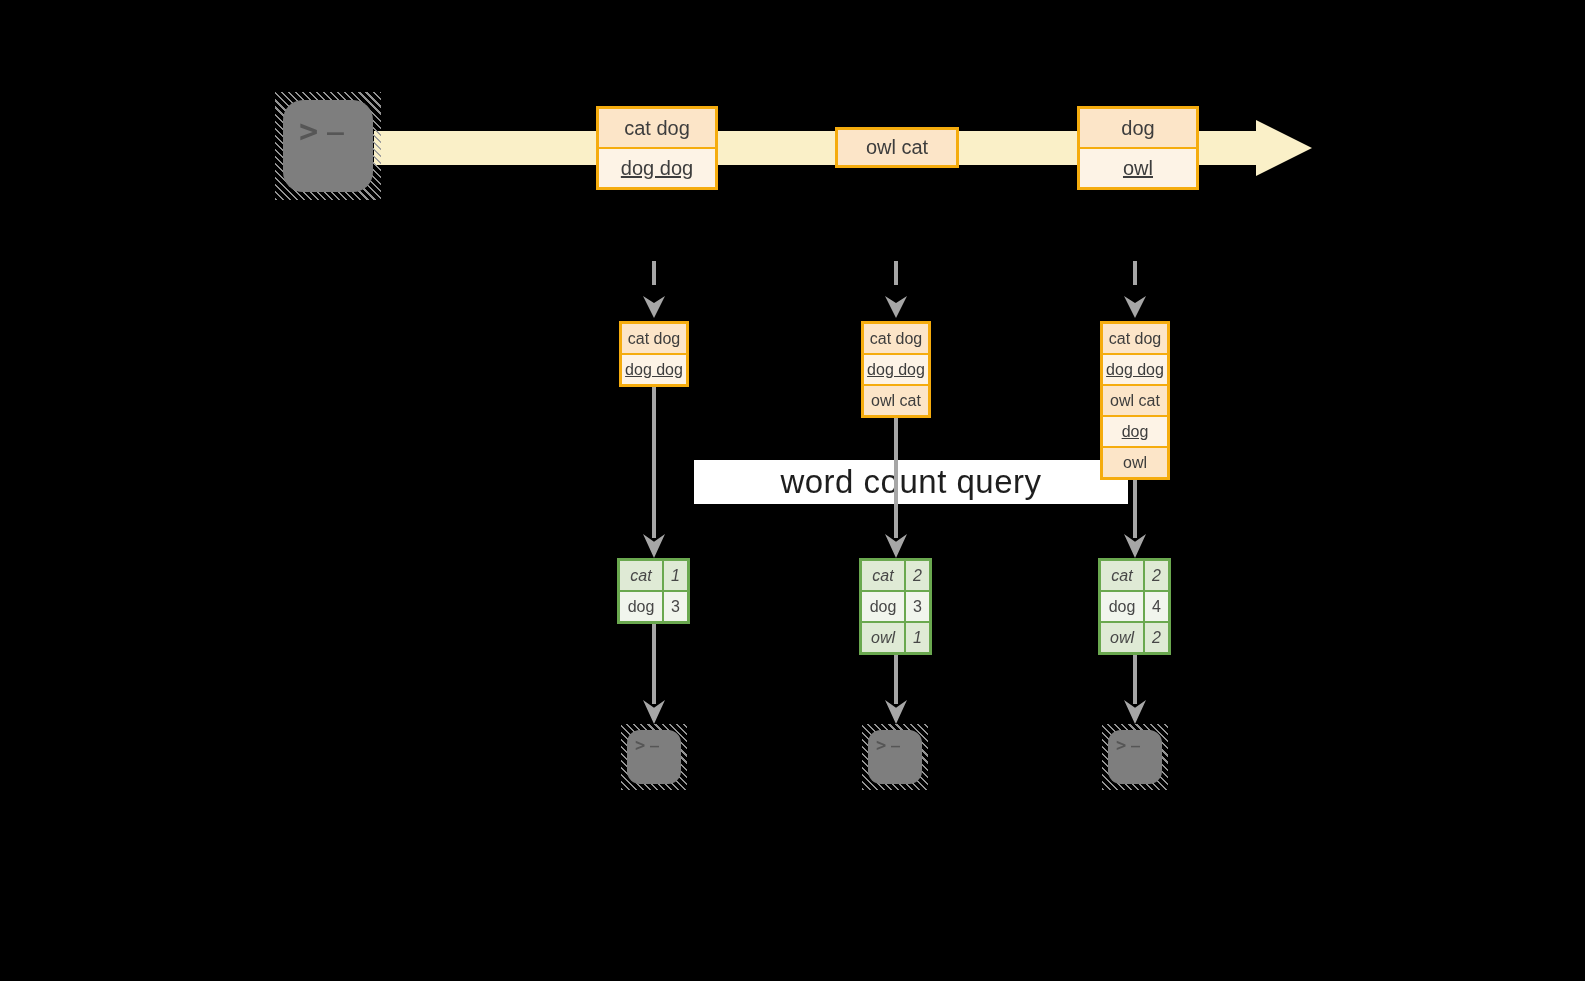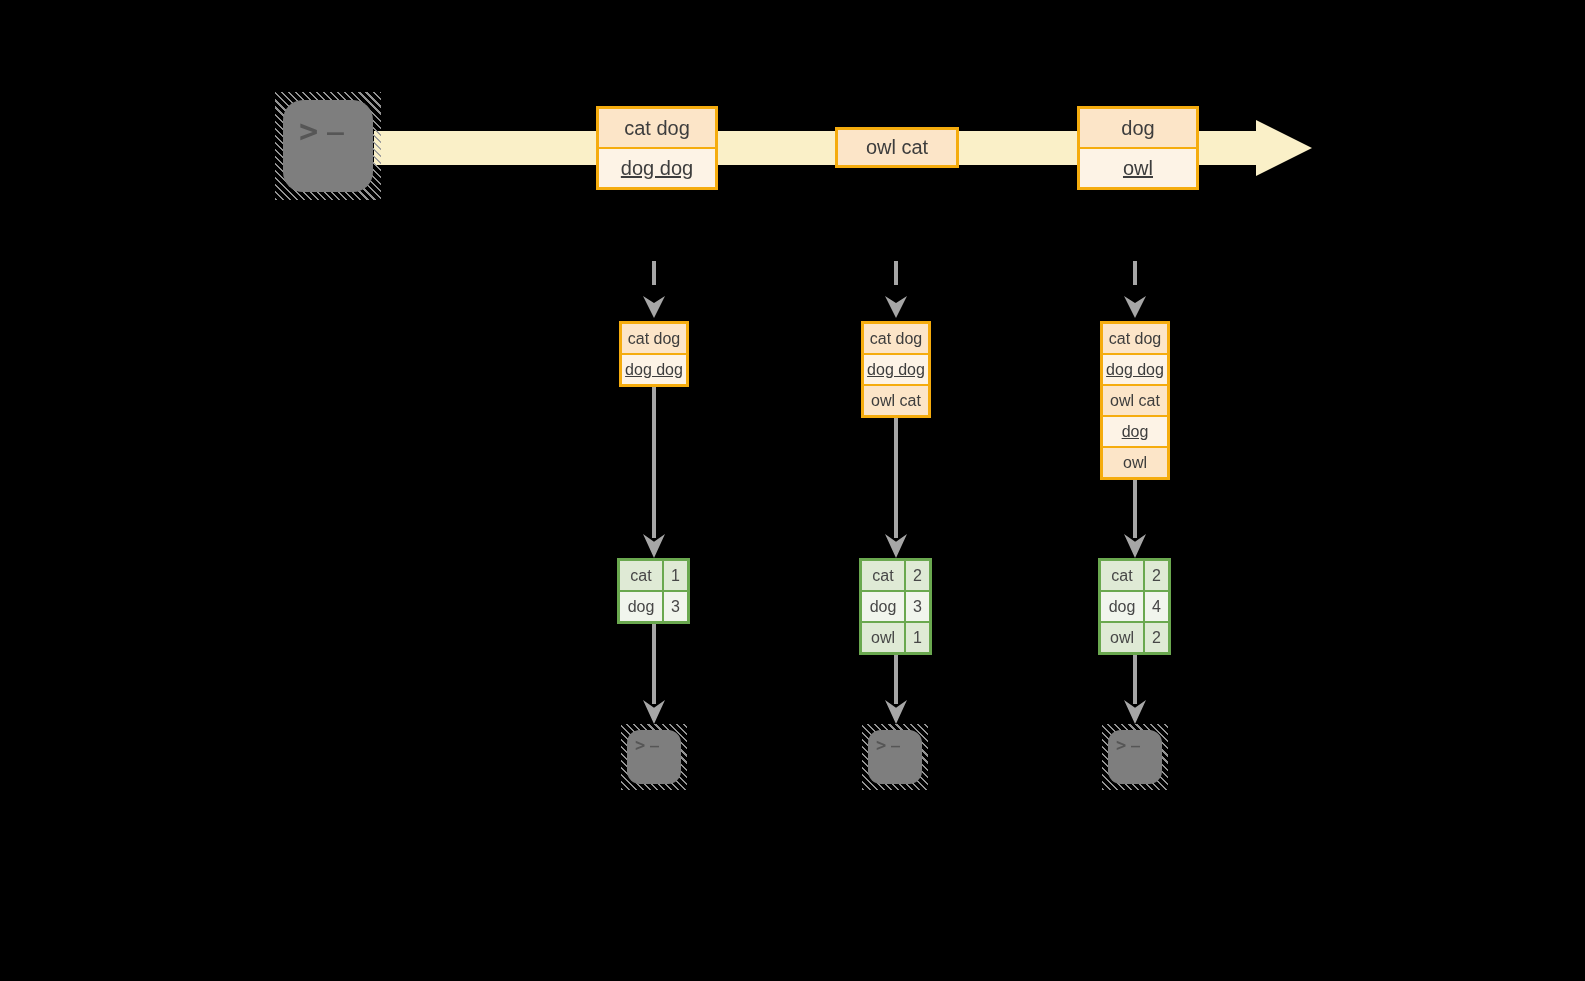--- a/index.html
+++ b/index.html
@@ -55,21 +55,21 @@
   .banner{position:absolute;left:694px;top:460px;width:434px;height:44px;background:#ffffff;
     display:flex;align-items:center;justify-content:center;z-index:1;
     color:#1E1E1E;font-size:33px;font-weight:400;letter-spacing:.5px;}
   
   .gtable{position:absolute;top:558px;width:67px;background:var(--gbd);border:3px solid var(--gbd);
     display:flex;flex-direction:column;gap:2px;z-index:3;}
   .grow{display:flex;gap:2px;height:29px;}
   .gcell{display:flex;align-items:center;justify-content:center;color:#474747;font-size:16px;}
   .gcell.word{width:42px;}
   .gcell.num{flex:1;}
-  .grow.tint .gcell{background:var(--gtint);}
+  .grow.tint .gcell{background:var(--gtint);font-style:italic;}
   .grow.light .gcell{background:var(--glight);}
 </style>
 </head>
 <body>
 
 <div class="canvas">
 
   <div class="band"></div>
   <div class="band-head"></div>
 
@@ -111,20 +111,23 @@
     <div class="orow peach">owl cat</div>
   </div>
   <div class="obox stack" style="left:1100px;top:321px">
     <div class="orow peach">cat dog</div>
     <div class="orow cream">dog dog</div>
     <div class="orow peach">owl cat</div>
     <div class="orow cream">dog</div>
     <div class="orow peach">owl</div>
   </div>
 
+  <div class="banner">
+    <span>word count query</span>
+  </div>
 
   <div class="aline" style="left:652px;top:387px;height:151px"></div>
   <div class="ahead" style="left:643px;top:534px;height:24px"></div>
   <div class="aline" style="left:894px;top:418px;height:120px"></div>
   <div class="ahead" style="left:885px;top:534px;height:24px"></div>
   <div class="aline" style="left:1133px;top:480px;height:58px"></div>
   <div class="ahead" style="left:1124px;top:534px;height:24px"></div>
 
   <div class="gtable" style="left:617px">
     <div class="grow tint">

